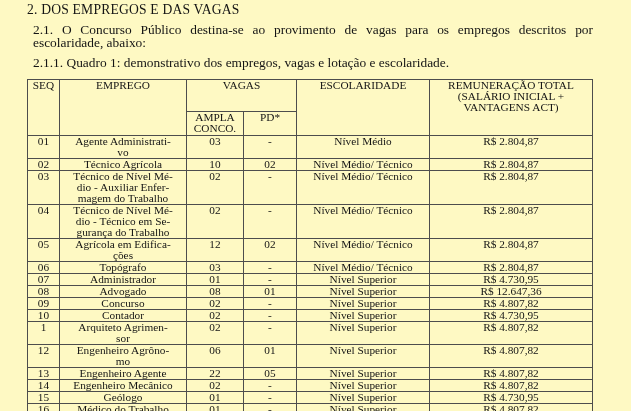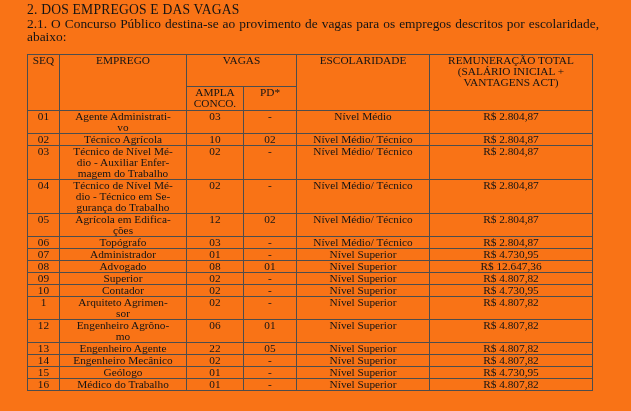--- a/index.html
+++ b/index.html
@@ -5,38 +5,38 @@
   html, body {
     margin: 0;
     padding: 0;
     background: #ffffff;
   }
   .page {
     width: 631px;
     height: 411px;
     box-sizing: border-box;
     padding: 3px 29px 0 27px;
-    background: #f97316;
+    background: #fef9c3;
     color: #141414;
     font-family: "Liberation Serif", "DejaVu Serif", serif;
     overflow: hidden;
   }
   .doc-text {
     width: 572px;
     font-size: 13.4px;
     line-height: 13.6px;
   }
   .section-title {
     margin: 0;
     font-size: 13.6px;
     font-weight: normal;
     letter-spacing: 0.2px;
   }
   .para {
-    margin: 0;
+    margin: 6px;
     text-align: justify;
   }
   .para.last {
     text-align: left;
   }
   table.jobs {
     margin-top: 10px;
     border-collapse: collapse;
     table-layout: fixed;
     width: 565px;
@@ -65,20 +65,21 @@
   col.c-rem   { width: 163px; }
 </style>
 </head>
 <body>
 
 <div class="page">
 
   <div class="doc-text">
     <p class="section-title">2. DOS EMPREGOS E DAS VAGAS</p>
     <p class="para">2.1. O Concurso Público destina-se ao provimento de vagas para os empregos descritos por escolaridade, abaixo:</p>
+    <p class="para last">2.1.1. Quadro 1: demonstrativo dos empregos, vagas e lotação e escolaridade.</p>
   </div>
 
   <table class="jobs">
     <colgroup>
       <col class="c-seq">
         <col class="c-emp">
         <col class="c-amp">
         <col class="c-pd">
         <col class="c-esc">
         <col class="c-rem">
@@ -165,21 +166,21 @@
         <tr>
     <td class="col-seq">08</td>
     <td class="col-emprego">Advogado</td>
     <td class="col-ampla">08</td>
     <td class="col-pd">01</td>
     <td class="col-escolaridade">Nível Superior</td>
     <td class="col-remuneracao">R$ 12.647,36</td>
   </tr>
         <tr>
     <td class="col-seq">09</td>
-    <td class="col-emprego">Superior</td>
+    <td class="col-emprego">Concurso</td>
     <td class="col-ampla">02</td>
     <td class="col-pd">-</td>
     <td class="col-escolaridade">Nível Superior</td>
     <td class="col-remuneracao">R$ 4.807,82</td>
   </tr>
         <tr>
     <td class="col-seq">10</td>
     <td class="col-emprego">Contador</td>
     <td class="col-ampla">02</td>
     <td class="col-pd">-</td>

